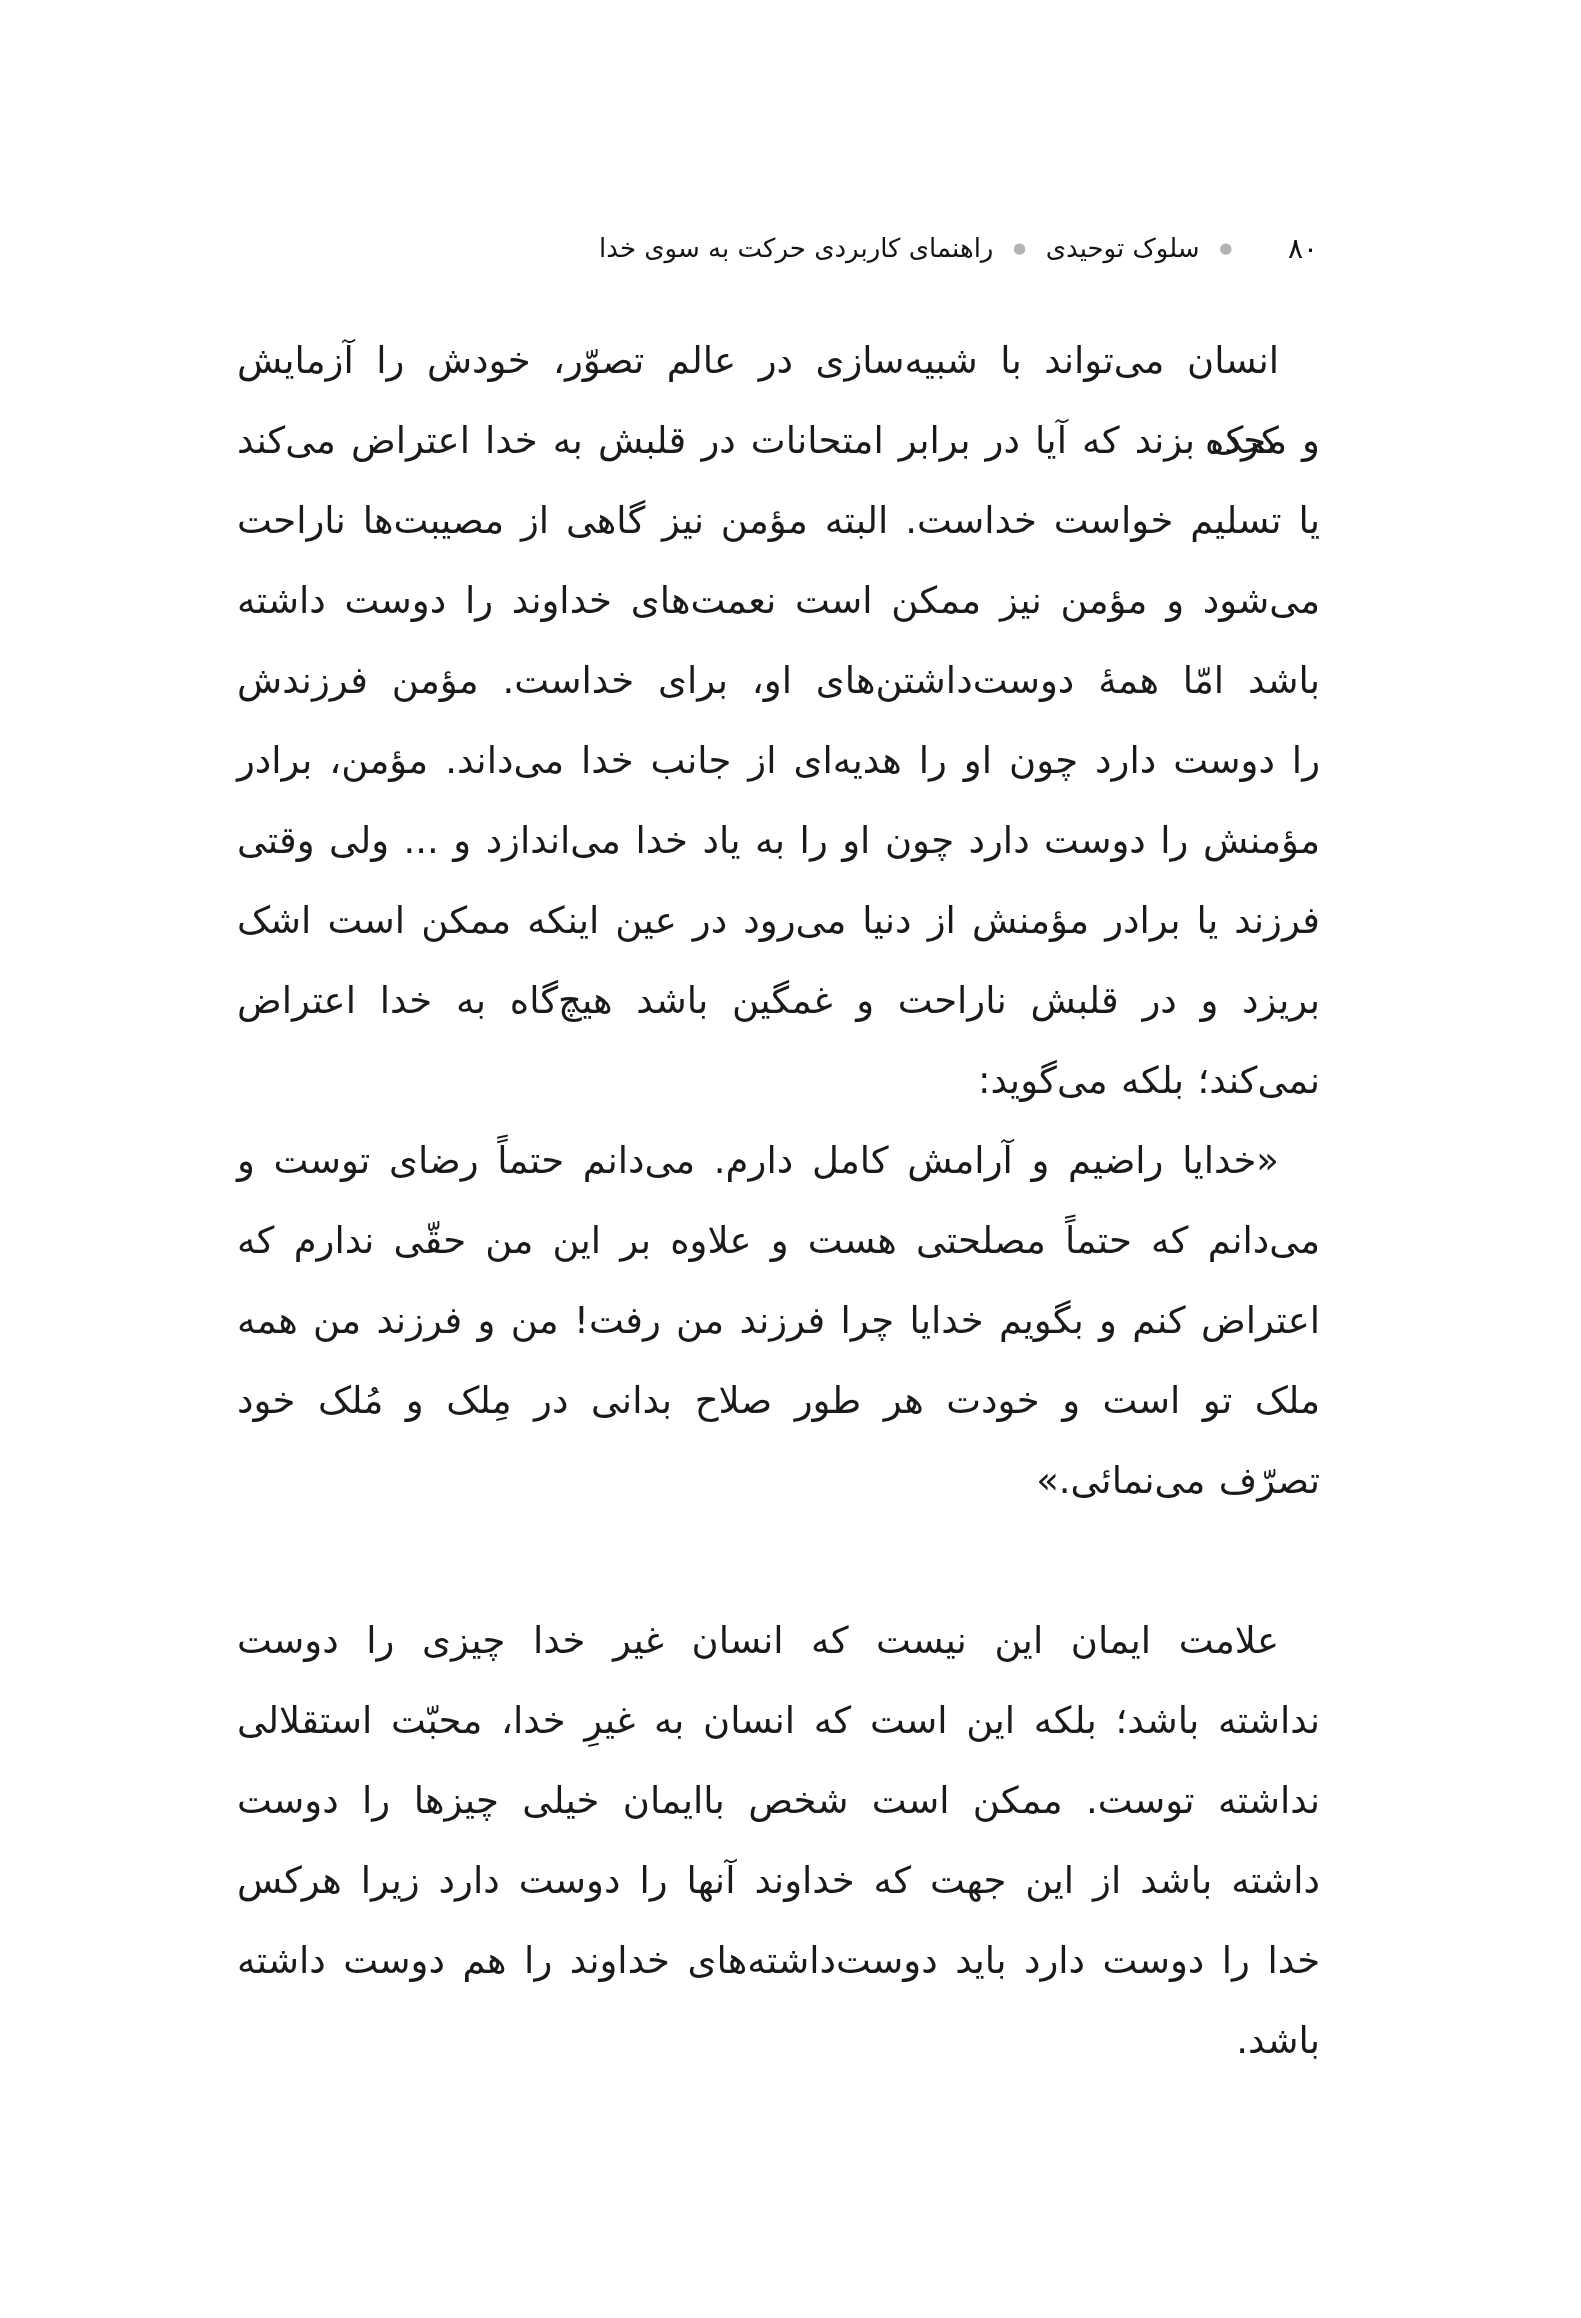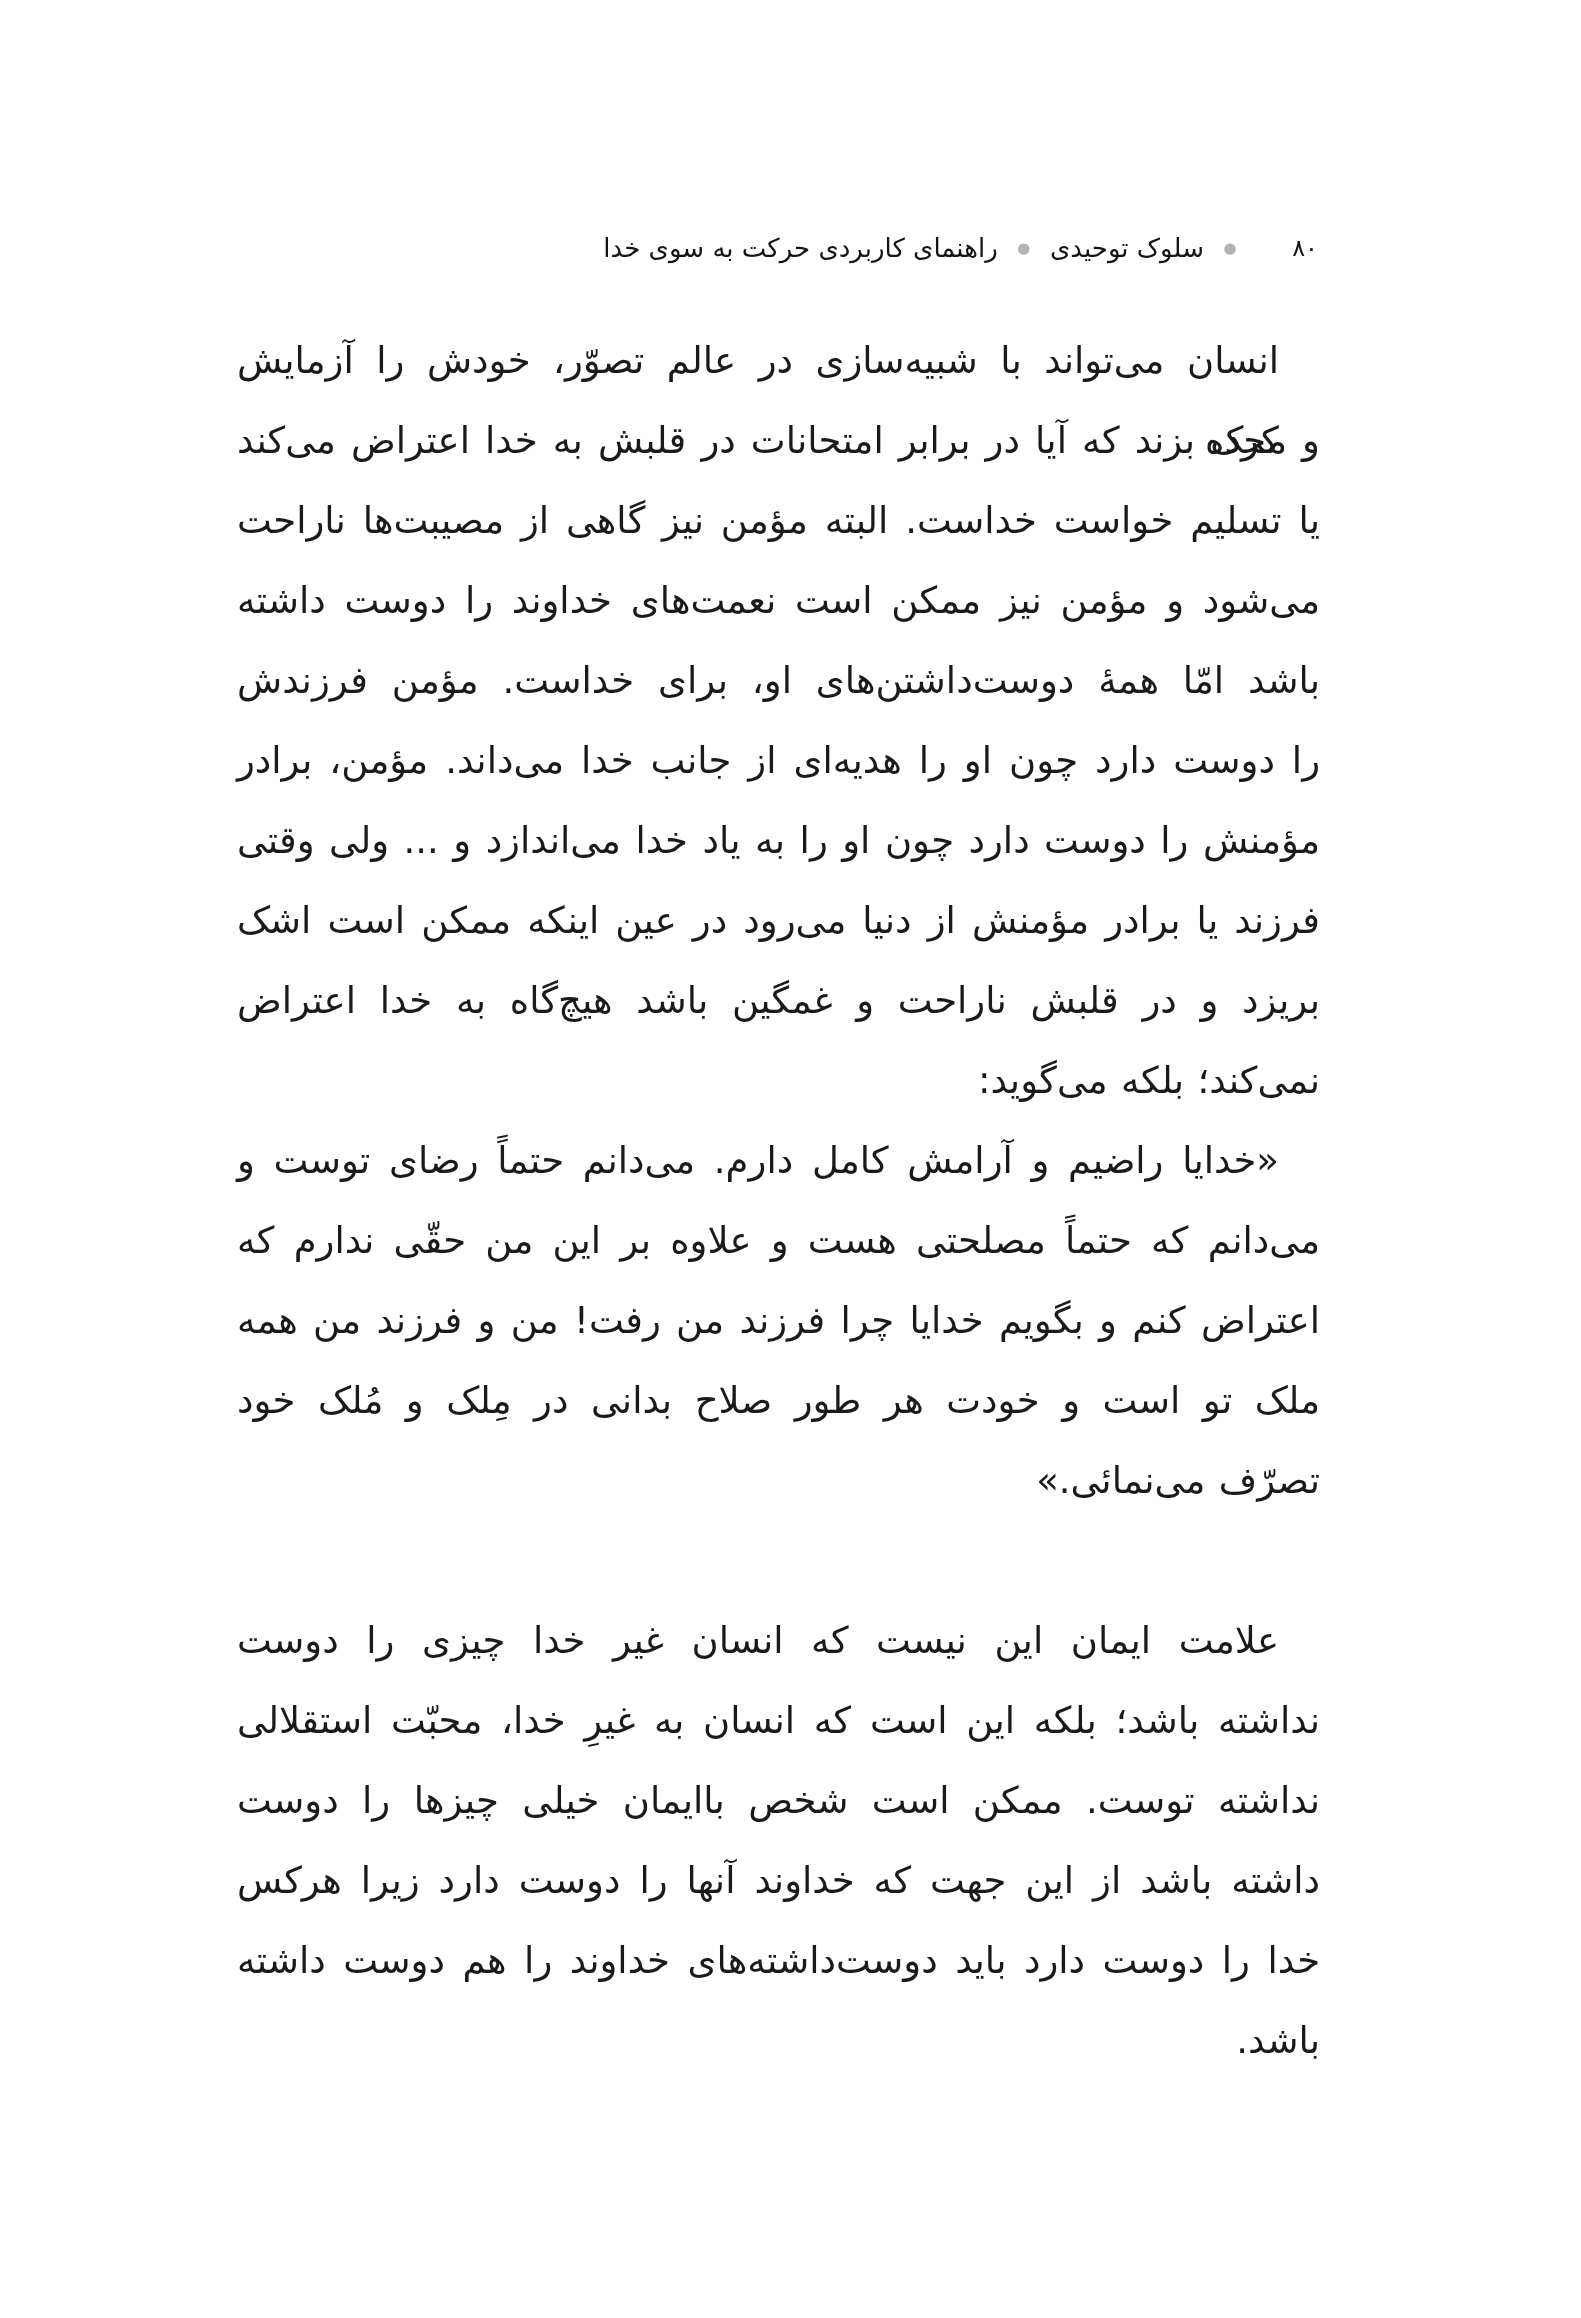--- a/index.html
+++ b/index.html
@@ -21,21 +21,21 @@
     right: 263px;
     height: 54px;
     display: flex;
     flex-direction: row;       
     align-items: center;
     font-size: 26px;
     color: #141414;
     white-space: nowrap;
   }
   .running-head .pagenum {
-    font-size: 24px;
+    font-size: 28px;
     margin-left: 36px;
   }
   .running-head .sep {
     color: #b3b3b3;
     font-size: 15px;
     margin: 0 19.6px;
     line-height: 1;
   }
   .running-head .booktitle { font-weight: 400; }
   .running-head .subtitle  { font-weight: 400; }

